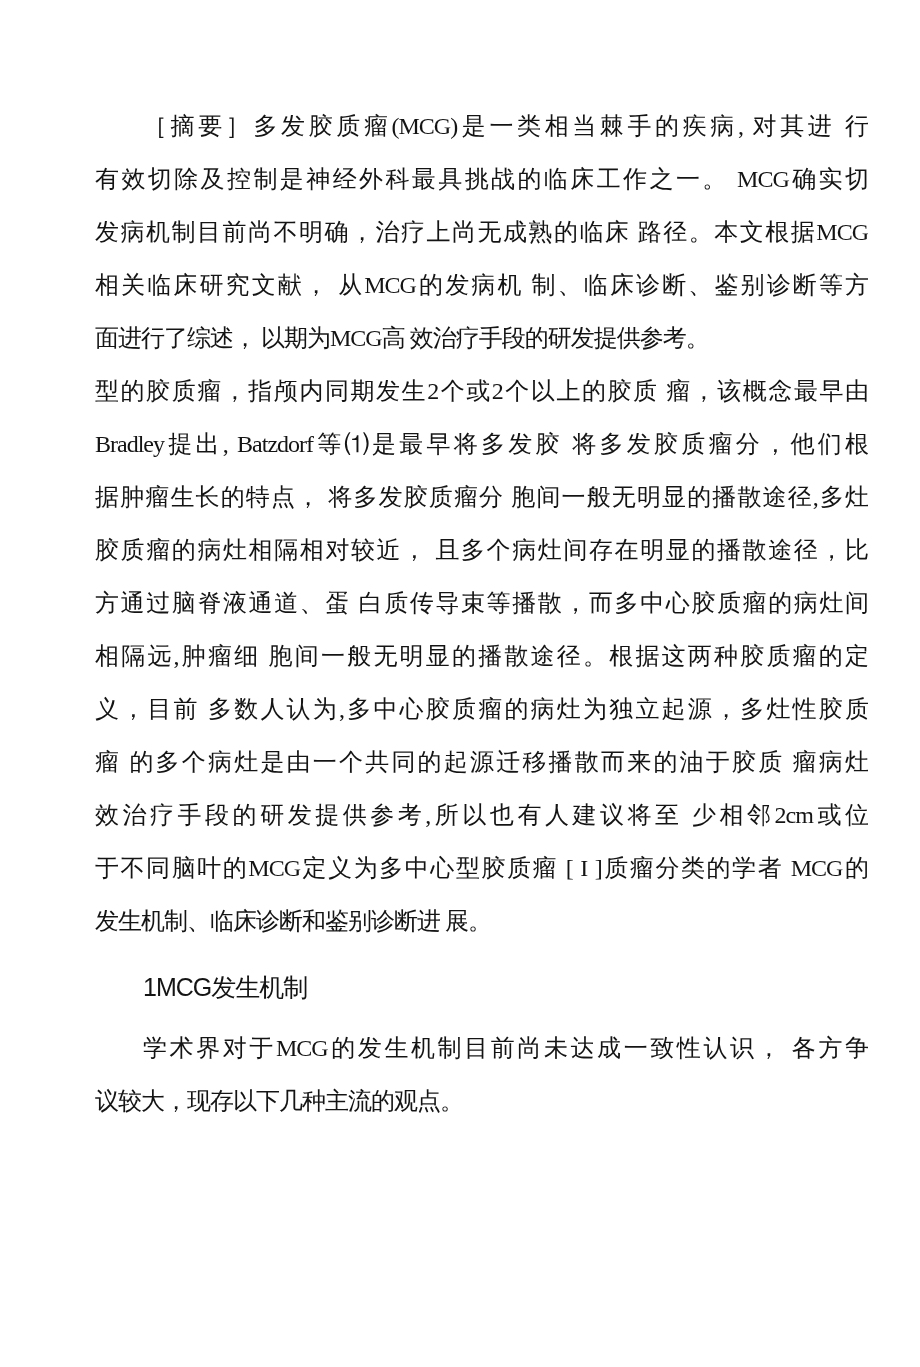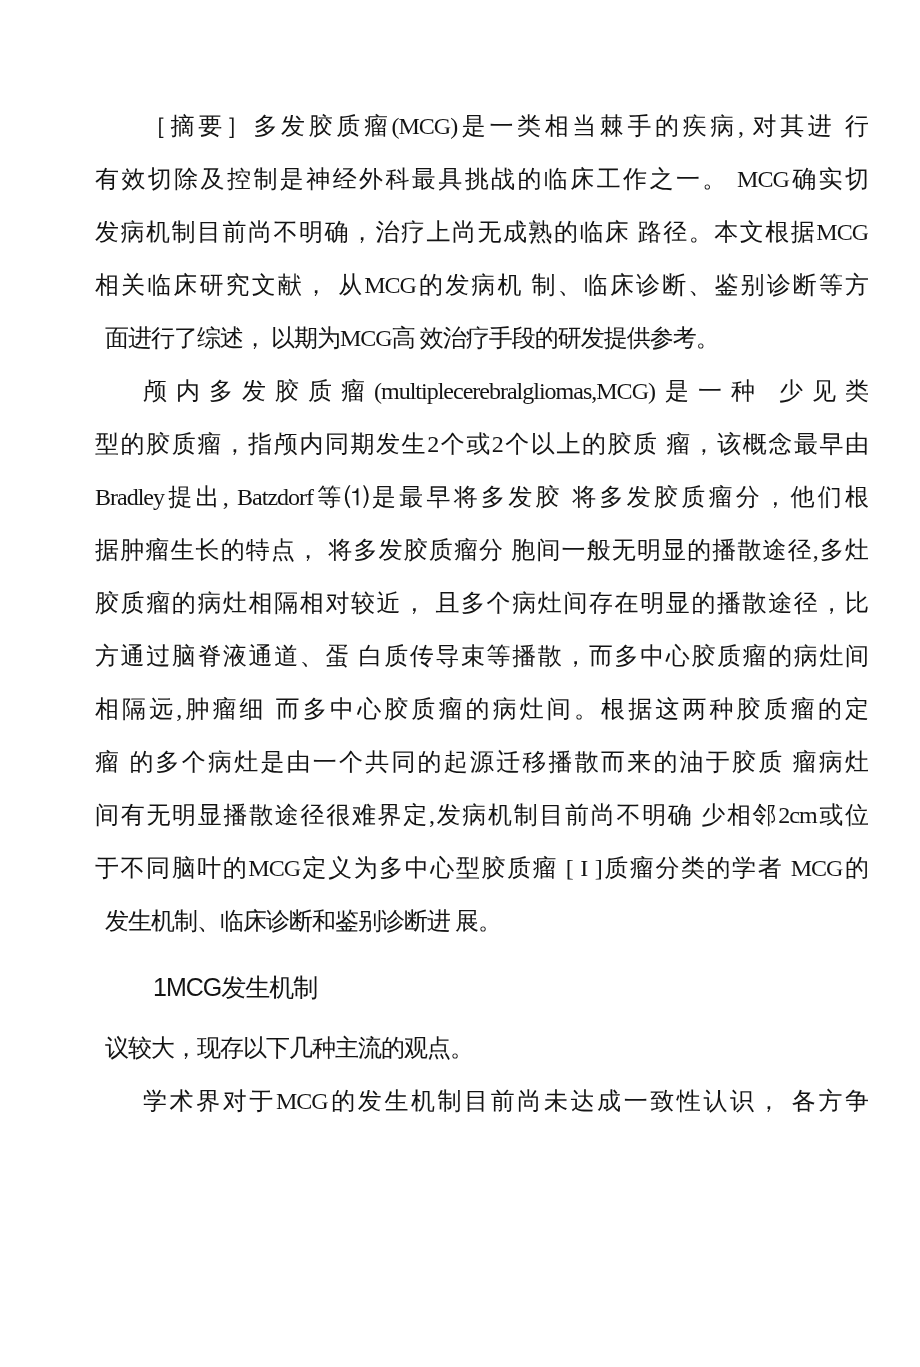--- a/index.html
+++ b/index.html
@@ -33,21 +33,20 @@
     letter-spacing: -1px;
     text-align: justify;
     text-align-last: justify;
     overflow: hidden;
     white-space: nowrap;
   }
   
   .line.last {
     text-align-last: left;
     white-space: normal;
-    margin-left: 10px;
   }
   .line.first {
     text-indent: 48px;
   }
   .para.keywords { margin-top: 4px; }
   .para.heading  { margin-top: 13px; margin-bottom: 8px; }
   .para.heading .line {
     font-weight: 400;
     font-size: 25px;
     font-family: "Liberation Sans", "DejaVu Sans", sans-serif;
@@ -59,33 +58,33 @@
 <div class="page">
   <div class="doc-body" id="doc-body">
       <div class="para paragraph abstract">
         <div class="line first">［摘要］多发胶质瘤(MCG)是一类相当棘手的疾病, 对其进 行</div>
         <div class="line">有效切除及控制是神经外科最具挑战的临床工作之一。 MCG确实切</div>
         <div class="line">发病机制目前尚不明确，治疗上尚无成熟的临床 路径。本文根据MCG</div>
         <div class="line">相关临床研究文献， 从MCG的发病机 制、临床诊断、鉴别诊断等方</div>
         <div class="line last">面进行了综述， 以期为MCG高 效治疗手段的研发提供参考。</div>
       </div>
       <div class="para paragraph introduction">
-        <div class="line first">颅内多发胶质瘤(multiplecerebralgliomas,MCG)是一种 少见类</div>
         <div class="line">型的胶质瘤，指颅内同期发生2个或2个以上的胶质 瘤，该概念最早由</div>
         <div class="line">Bradley提出, Batzdorf等⑴是最早将多发胶 将多发胶质瘤分，他们根</div>
         <div class="line">据肿瘤生长的特点， 将多发胶质瘤分 胞间一般无明显的播散途径,多灶</div>
         <div class="line">胶质瘤的病灶相隔相对较近， 且多个病灶间存在明显的播散途径，比</div>
         <div class="line">方通过脑脊液通道、蛋 白质传导束等播散，而多中心胶质瘤的病灶间</div>
-        <div class="line">相隔远,肿瘤细 而多中心胶质瘤的病灶间。根据这两种胶质瘤的定</div>
+        <div class="line">相隔远,肿瘤细 胞间一般无明显的播散途径。根据这两种胶质瘤的定</div>
+        <div class="line">义，目前 多数人认为,多中心胶质瘤的病灶为独立起源，多灶性胶质</div>
         <div class="line">瘤 的多个病灶是由一个共同的起源迁移播散而来的油于胶质 瘤病灶</div>
-        <div class="line">间有无明显播散途径很难界定,发病机制目前尚不明确 少相邻2cm或位</div>
+        <div class="line">效治疗手段的研发提供参考,所以也有人建议将至 少相邻2cm或位</div>
         <div class="line">于不同脑叶的MCG定义为多中心型胶质瘤 [ I ]质瘤分类的学者 MCG的</div>
         <div class="line last">发生机制、临床诊断和鉴别诊断进 展。</div>
       </div>
       <div class="para heading section-1-heading">
         <div class="line first last">1MCG发生机制</div>
       </div>
       <div class="para paragraph section-1-text">
+        <div class="line first">学术界对于MCG的发生机制目前尚未达成一致性认识， 各方争</div>
         <div class="line last">议较大，现存以下几种主流的观点。</div>
-        <div class="line first">学术界对于MCG的发生机制目前尚未达成一致性认识， 各方争</div>
       </div>
     </div>
 </div>
 
 </body></html>

